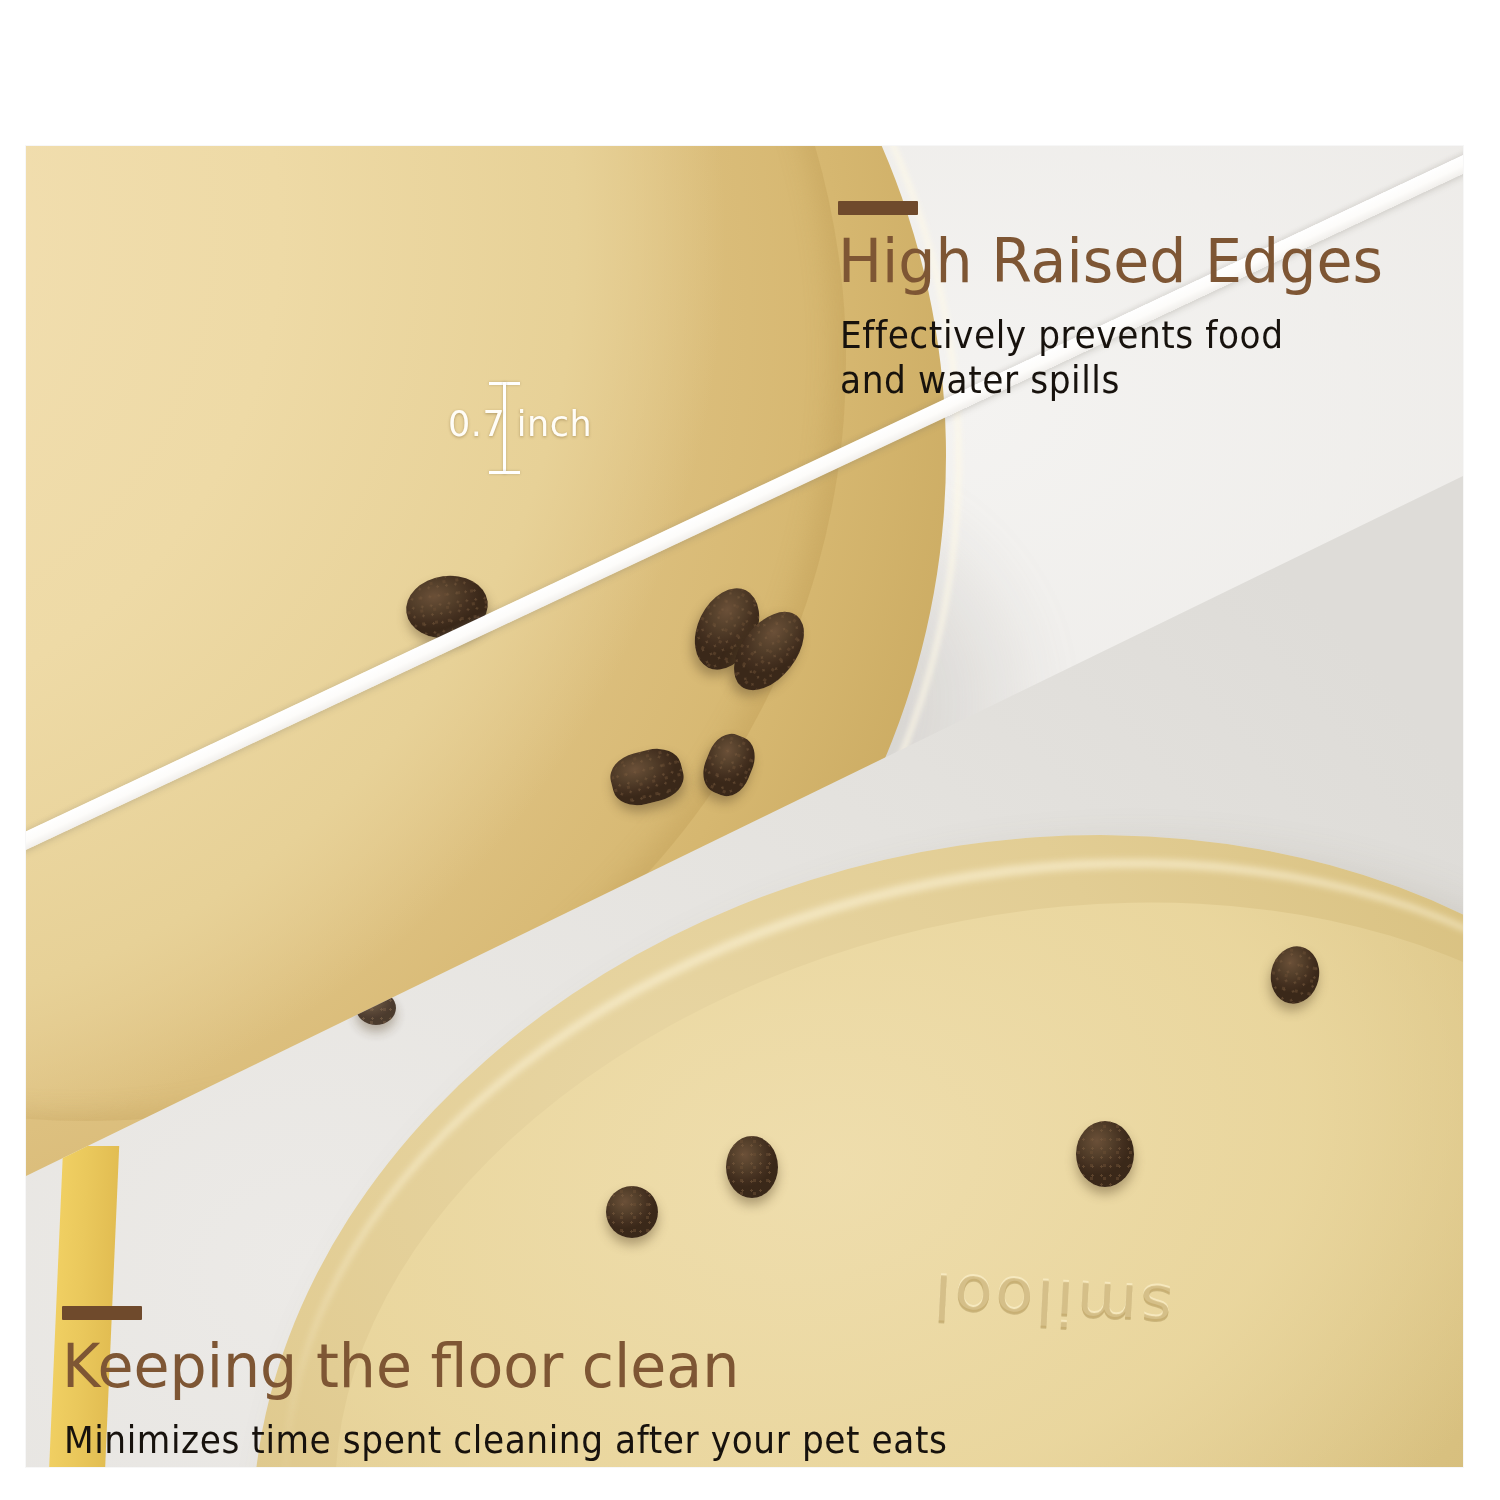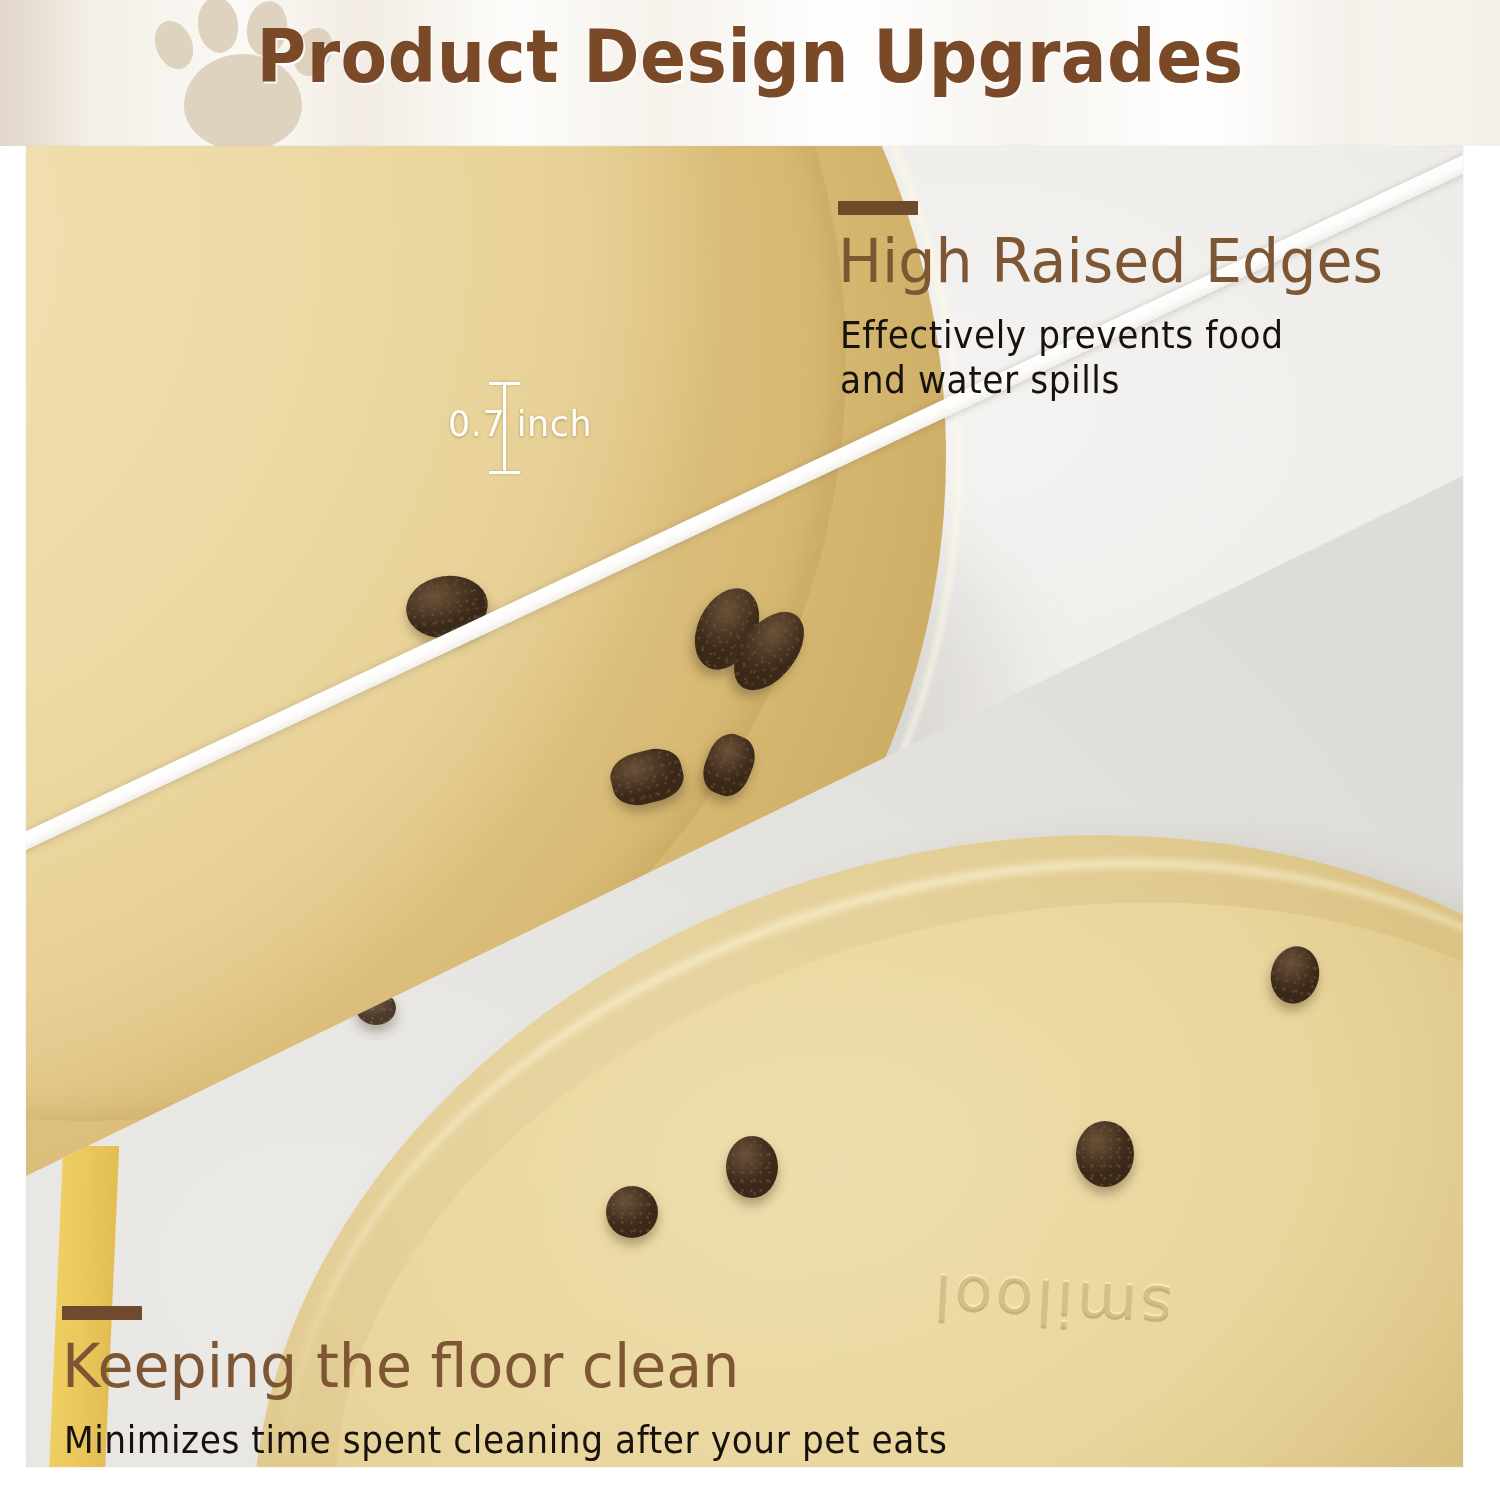--- a/index.html
+++ b/index.html
@@ -285,31 +285,20 @@
 
   #block-bottom .accent-bar { left:62px; top:1306px; }
   #block-bottom .feat-title { left:62px; top:1330px; }
   #block-bottom .feat-sub   { left:64px; top:1418px; width:1180px; }
 </style>
 </head>
 <body>
 
 <div id="stage">
 
-  <div class="header">
-    <div class="header-blur"></div>
-    <div class="paw">
-      <i class="t1"></i>
-        <i class="t2"></i>
-        <i class="t3"></i>
-        <i class="t4"></i>
-        <i class="pad"></i>
-    </div>
-    <div class="page-title">Product Design Upgrades</div>
-  </div>
 
   <div class="photo">
 
     <div class="scene-top">
       <div class="top-shadow"></div>
       <div class="bowl"></div>
       <div class="bowl-wall"></div>
       <div class="bowl-inner"></div>
       <div class="bowl-rimlight"></div>
 

